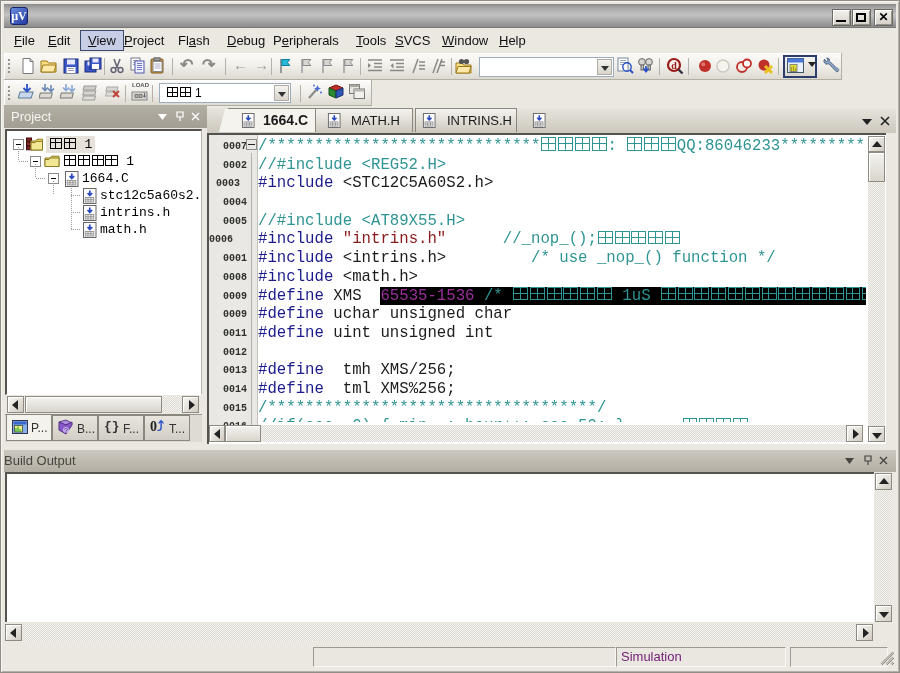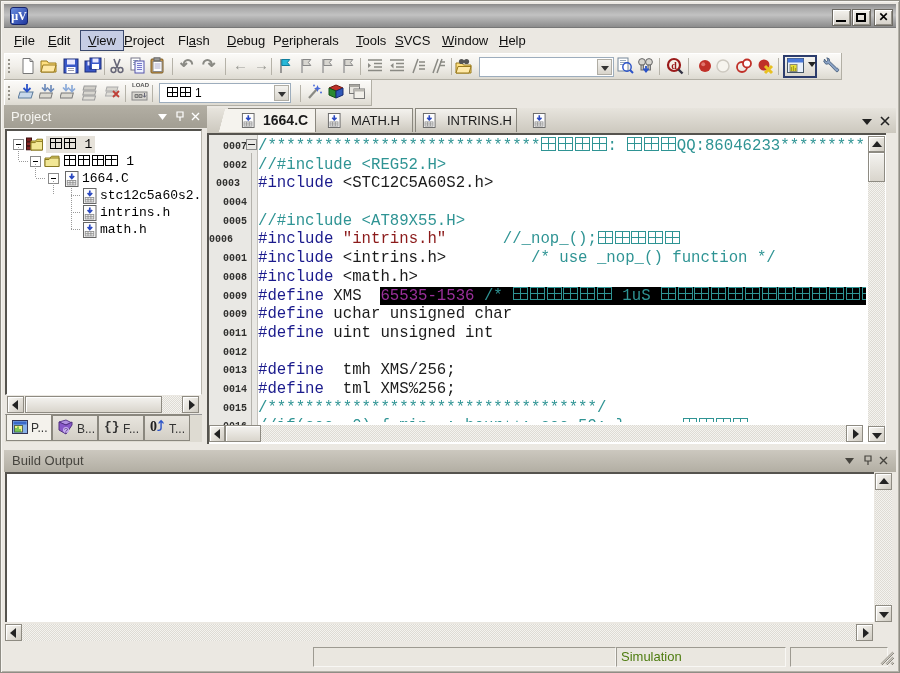--- a/index.html
+++ b/index.html
@@ -452,21 +452,21 @@
 <div class="sb-btn" style="left:2px;top:318px;width:16px;height:17px">
       <span class="arr" style="border:5px solid transparent;border-right:6px solid #222;border-left:none;left:4px;top:3px"></span>
     </div>
 <div class="sb-thumb" style="left:18px;top:318px;width:36px;height:17px"></div>
 <div class="sb-track" style="left:54px;top:318px;width:585px;height:17px"></div>
 <div class="sb-btn" style="left:639px;top:318px;width:17px;height:17px">
       <span class="arr" style="border:5px solid transparent;border-left:6px solid #222;border-right:none;left:6px;top:3px"></span>
     </div>
 </div>
 <div class="abs" style="left:4px;top:450px;width:892px;height:192px">
-<div class="abs" style="left:0;top:0;width:892px;height:22px;background:linear-gradient(180deg,#ccc8bf,#b2aea3);color:#46443e;font-size:13px;line-height:21px;padding-left:8px">Build Output<svg class="abs" style="right:42px;top:8px" width="9" height="6" viewBox="0 0 9 6">
+<div class="abs" style="left:0;top:0;width:892px;height:22px;background:linear-gradient(180deg,#ccc8bf,#b2aea3);color:#46443e;font-size:13px;line-height:21px;">Build Output<svg class="abs" style="right:42px;top:8px" width="9" height="6" viewBox="0 0 9 6">
         <path d="M0 0h9L4.5 6z" fill="#46443e"></path>
       </svg><svg class="abs" style="right:24px;top:5px" width="8" height="11" viewBox="0 0 8 11">
         <path d="M1 1h6v5H1zM4 6v4M1 6h6" stroke="#46443e" fill="none" stroke-width="1.2"></path>
       </svg><svg class="abs" style="right:8px;top:6px" width="9" height="9" viewBox="0 0 9 9">
         <path d="M1 1l7 7M8 1l-7 7" stroke="#46443e" stroke-width="1.4"></path>
       </svg></div>
 <div class="abs" style="left:1px;top:22px;width:869px;height:150px;background:#fff;border-top:2px solid #55534e;border-left:2px solid #55534e"></div>
 <div class="sb-btn" style="left:871px;top:23px;width:17px;height:17px">
       <span class="arr" style="border:5px solid transparent;border-bottom:6px solid #222;border-top:none;left:3px;top:4px"></span>
     </div>
@@ -478,17 +478,17 @@
       <span class="arr" style="border:5px solid transparent;border-right:6px solid #222;border-left:none;left:4px;top:3px"></span>
     </div>
 <div class="sb-track" style="left:18px;top:174px;width:834px;height:17px"></div>
 <div class="sb-btn" style="left:852px;top:174px;width:17px;height:17px">
       <span class="arr" style="border:5px solid transparent;border-left:6px solid #222;border-right:none;left:6px;top:3px"></span>
     </div>
 </div>
 <div class="abs" style="left:4px;top:645px;width:892px;height:25px">
 <div class="abs" style="left:309px;top:2px;width:303px;height:20px;border:1px solid;border-color:#9d9a91 #f8f7f4 #f8f7f4 #9d9a91;background:#eae7e0"></div>
 <div class="abs" style="left:786px;top:2px;width:98px;height:20px;border:1px solid;border-color:#9d9a91 #f8f7f4 #f8f7f4 #9d9a91;background:#eae7e0"></div>
-<div class="abs" style="left:612px;top:2px;width:170px;height:20px;border:1px solid;border-color:#9d9a91 #f8f7f4 #f8f7f4 #9d9a91;background:#eae7e0;color:#4d7c0f;font-size:13px;line-height:18px;padding-left:4px">Simulation</div>
+<div class="abs" style="left:612px;top:2px;width:170px;height:20px;border:1px solid;border-color:#9d9a91 #f8f7f4 #f8f7f4 #9d9a91;background:#eae7e0;color:#701a75;font-size:13px;line-height:18px;padding-left:4px">Simulation</div>
 <svg class="abs" style="right:2px;top:6px" width="14" height="14" viewBox="0 0 14 14">
       <path d="M13 1L1 13M13 6L6 13M13 11l-2 2" stroke="#b0ada4" stroke-width="1.5"></path>
       <path d="M14 2L2 14M14 7L7 14M14 12l-2 2" stroke="#8a877e" stroke-width="1"></path>
     </svg>
 </div>
 </body></html>

